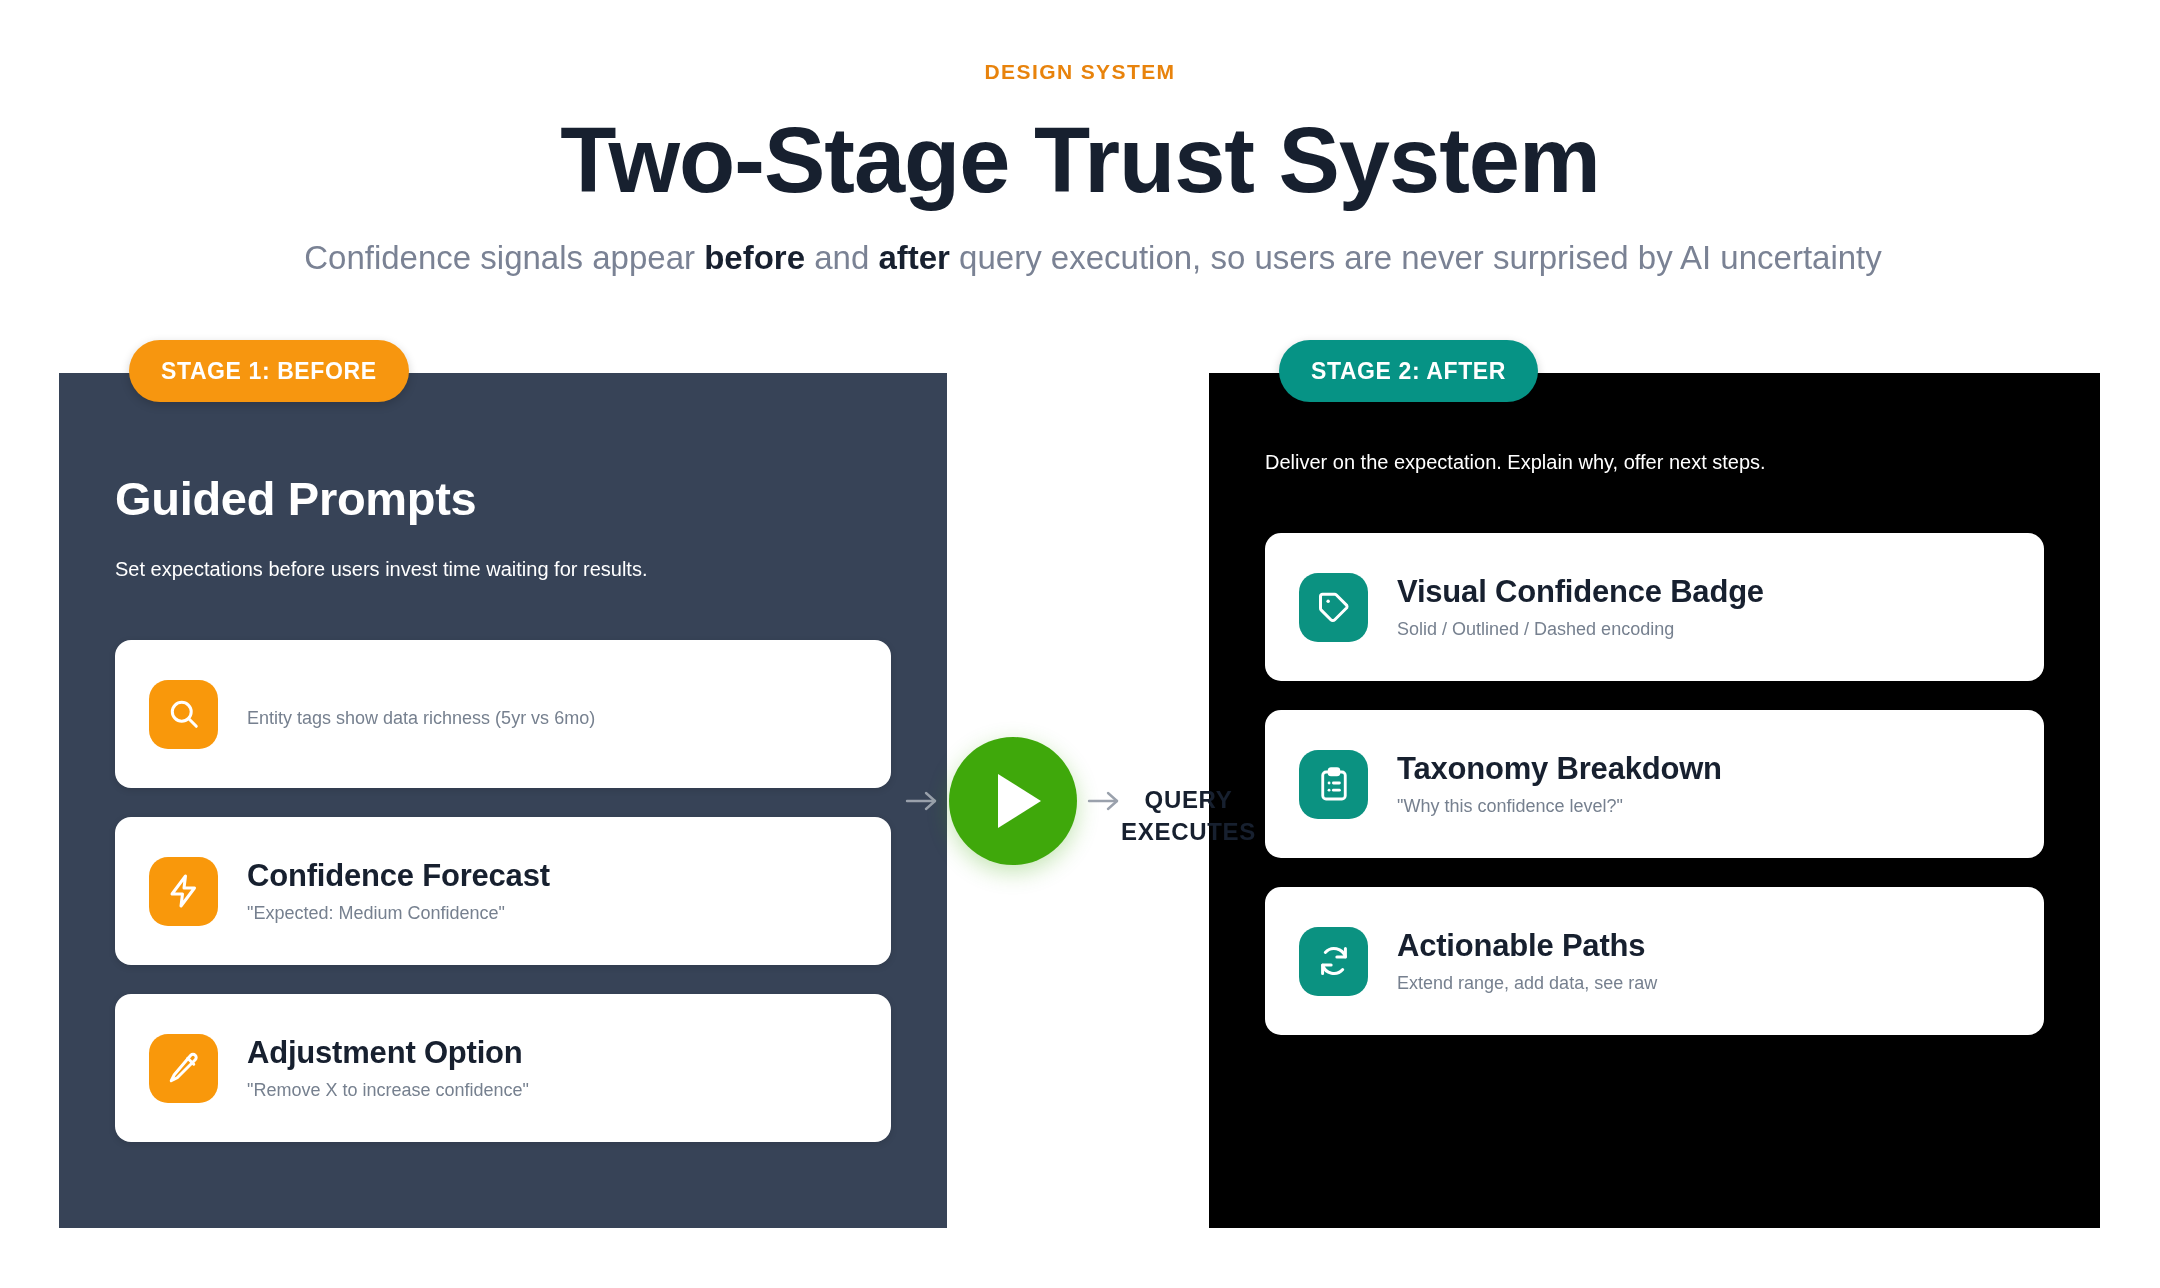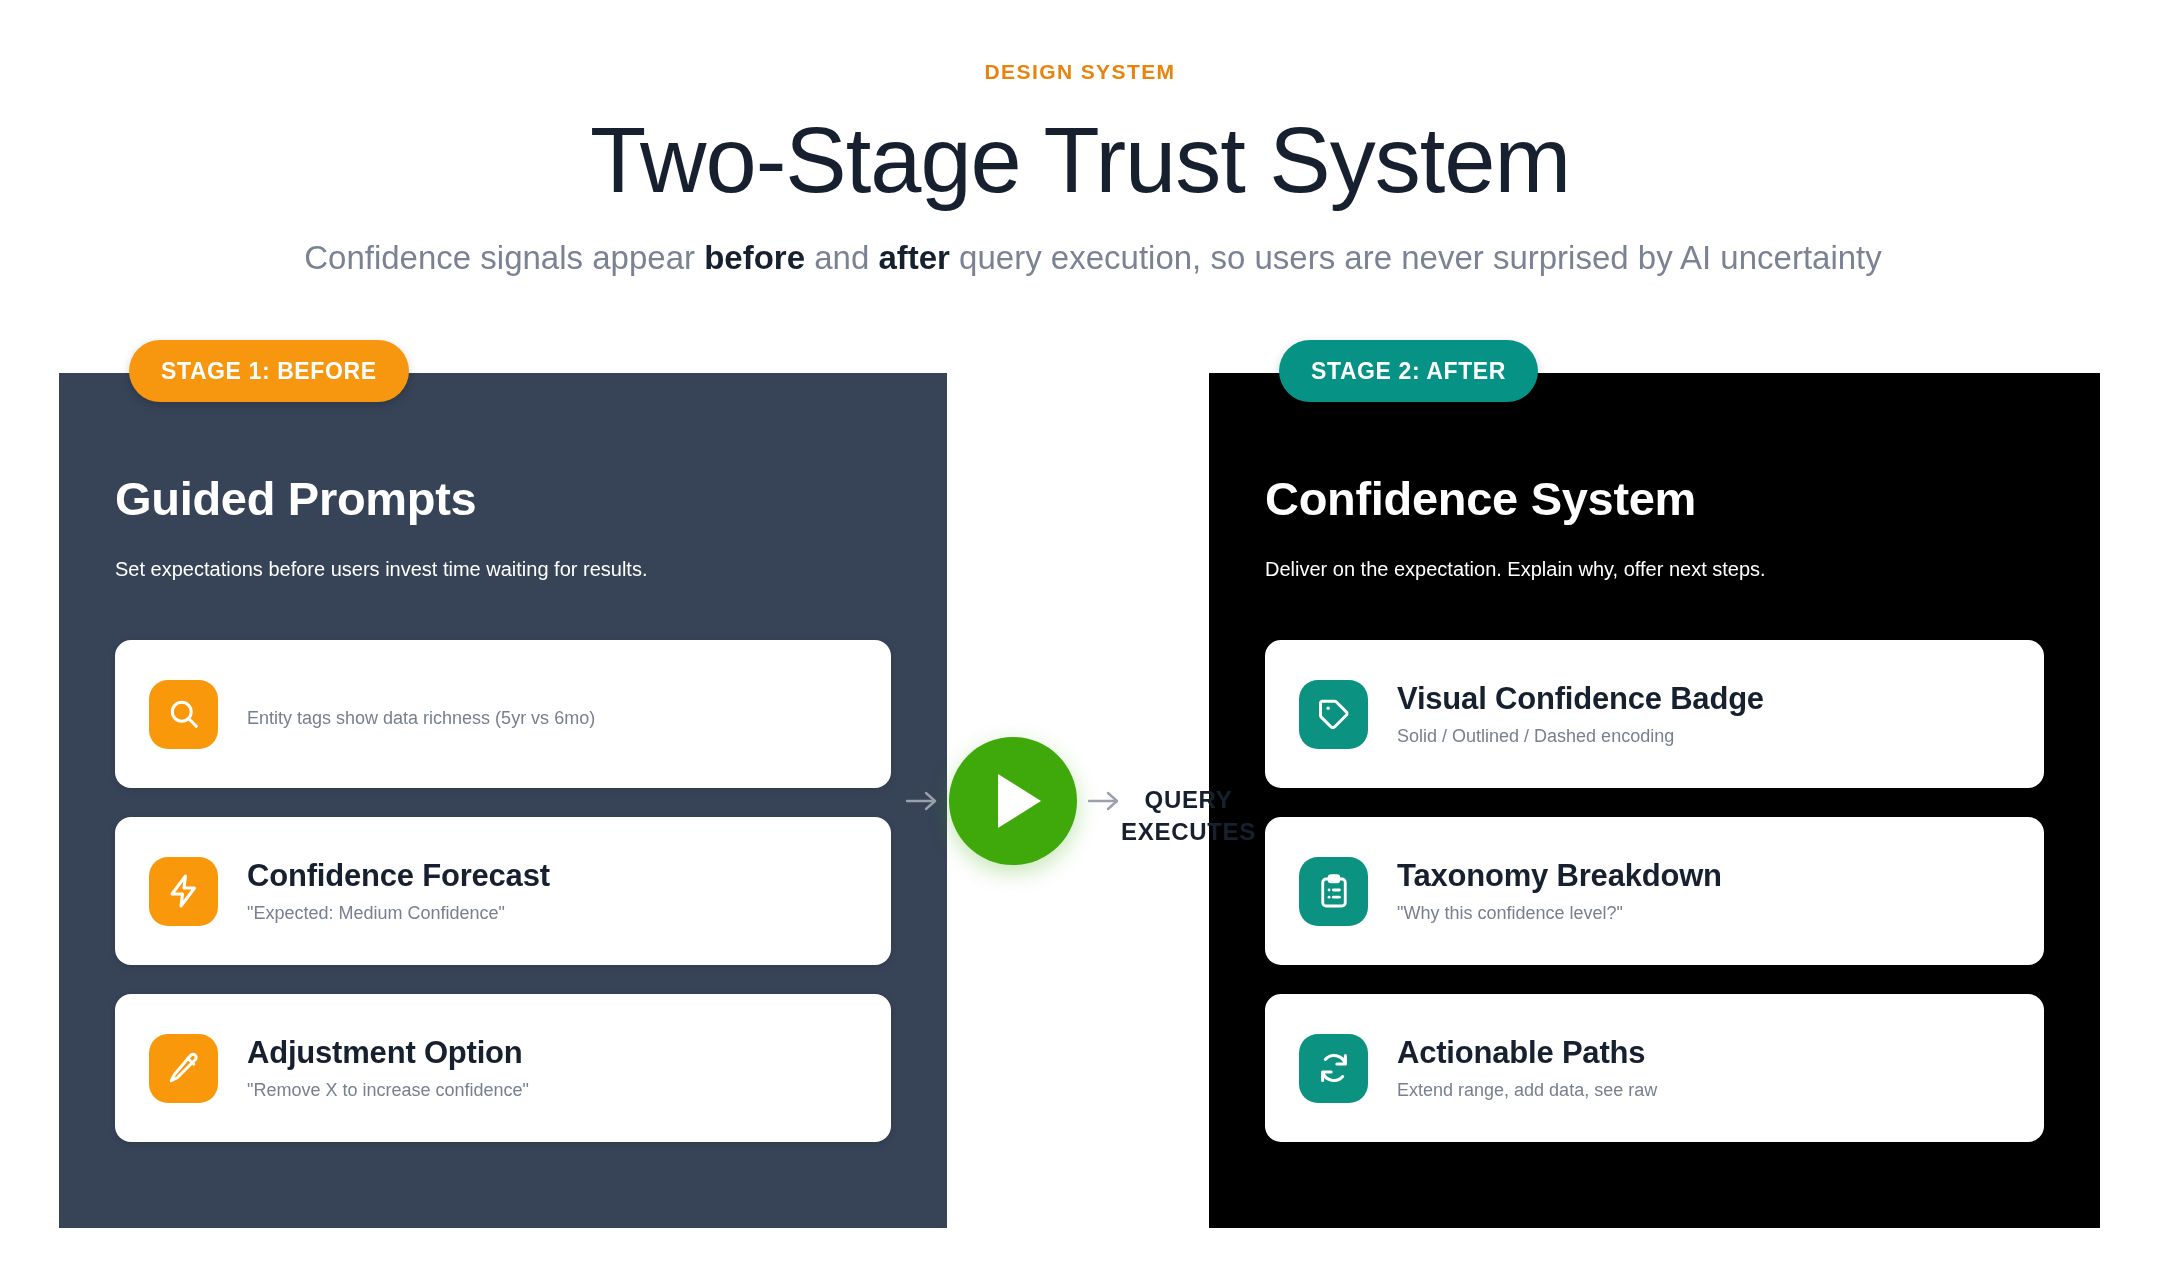--- a/index.html
+++ b/index.html
@@ -26,21 +26,21 @@
     font-size: 21px;
     font-weight: bold;
     letter-spacing: 1.4px;
     margin-top: 60px;
   }
 
   .main-title {
     text-align: center;
     color: #17202F;
     font-size: 92px;
-    font-weight: normal;
+    font-weight: bold;
     letter-spacing: -1px;
     line-height: 1.05;
     margin-top: 28px;
   }
 
   .subtitle {
     text-align: center;
     color: #7A8294;
     font-size: 33px;
     font-weight: 400;
@@ -248,21 +248,20 @@
             <div class="card-title">Adjustment Option</div>
             <div class="card-desc">"Remove X to increase confidence"</div>
           </div>
         </div>
 
       </div>
     </section>
 
     <section class="panel after">
       <div class="stage-badge teal">STAGE 2: AFTER</div>
-      <h2 class="panel-title">Confidence System</h2>
       <p class="panel-sub">Deliver on the expectation. Explain why, offer next steps.</p>
 
       <div class="card-list">
 
         <div class="card">
           <div class="card-icon teal">
             <svg width="36" height="36" viewBox="0 0 24 24" fill="none" stroke="#ffffff" stroke-width="2" stroke-linejoin="round" stroke-linecap="round">
               <path d="M20.5 12.5l-8 8a1.8 1.8 0 0 1-2.6 0l-6.4-6.4a1.8 1.8 0 0 1-.5-1.3V4.8A1.3 1.3 0 0 1 4.3 3.5h8a1.8 1.8 0 0 1 1.3.5l6.9 6.9a1.8 1.8 0 0 1 0 1.6z"></path>
               <circle cx="8.1" cy="8.1" r="1.15" fill="#ffffff" stroke="none"></circle>
             </svg>

